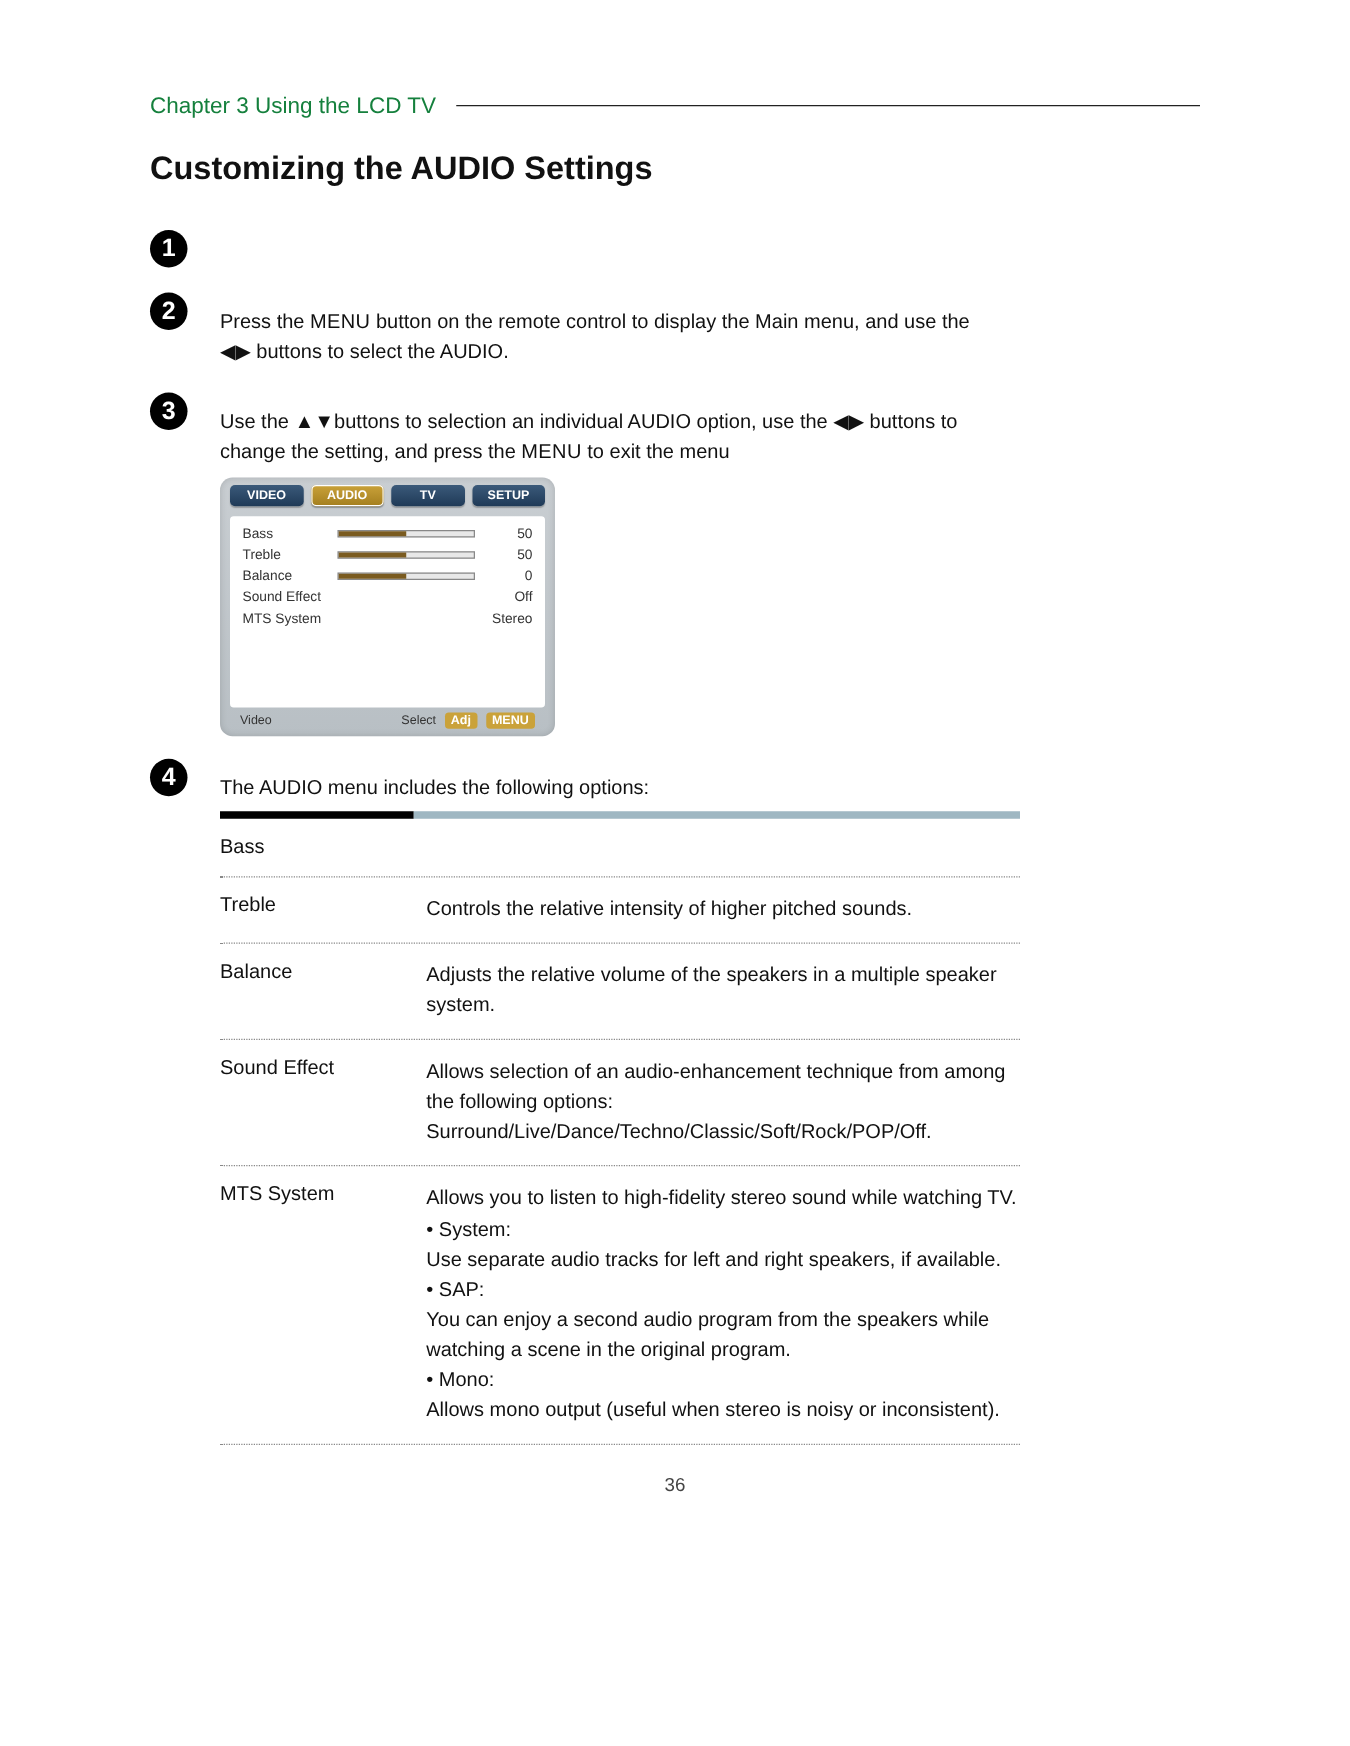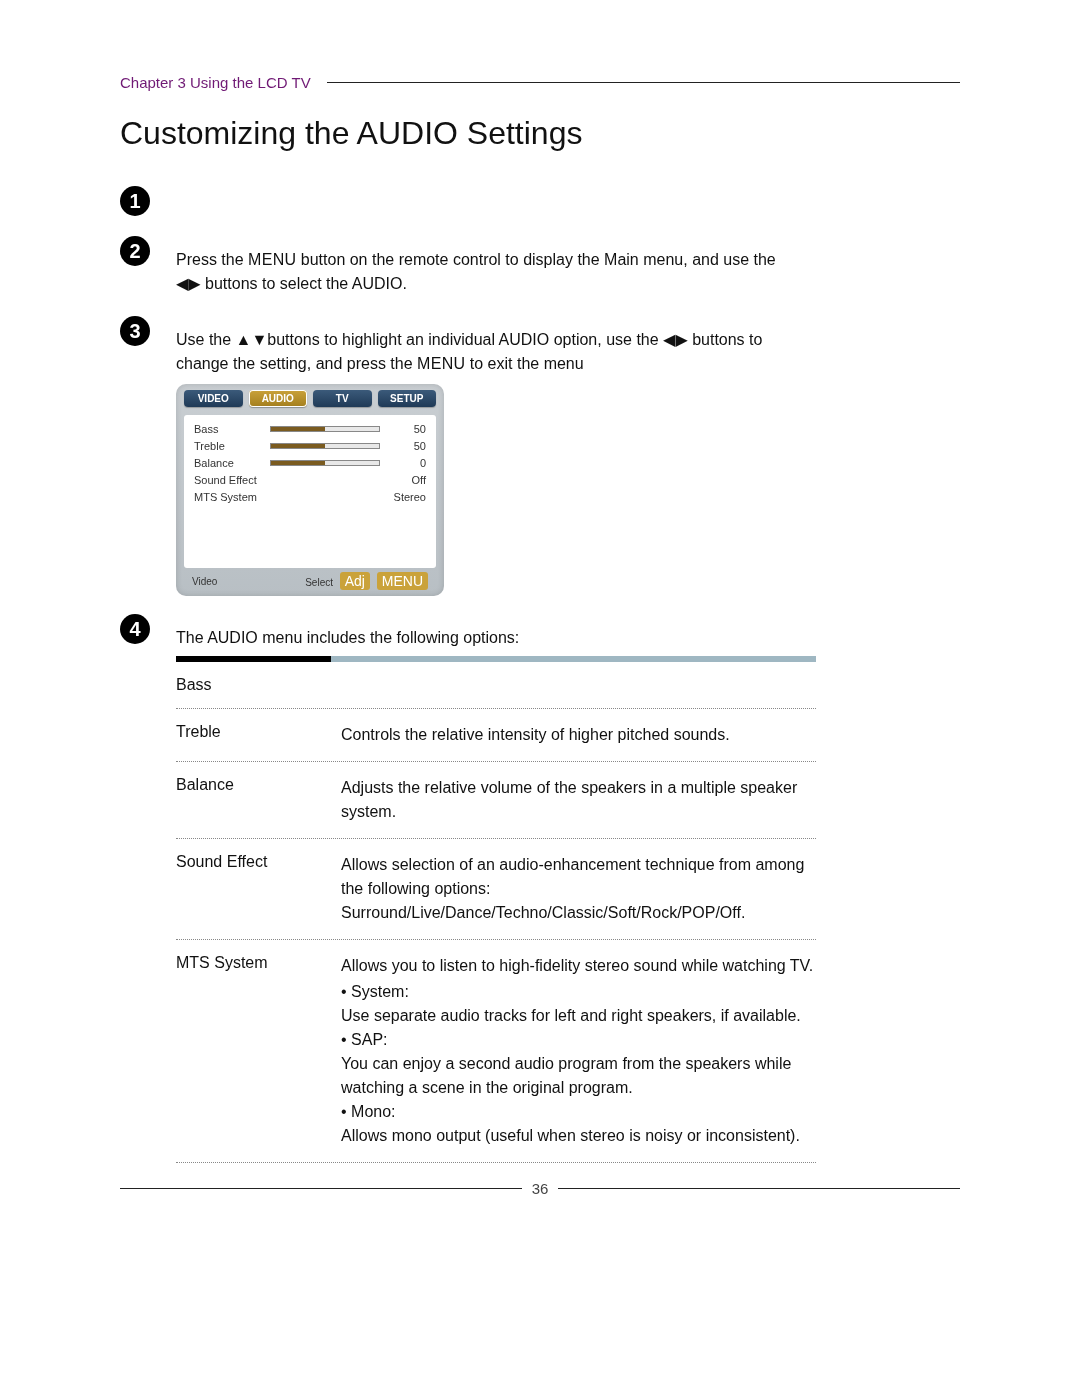--- a/index.html
+++ b/index.html
@@ -1,49 +1,49 @@
 <!DOCTYPE html>
 <html><head>
 <meta charset="utf-8">
 <style>
   html,body{margin:0;padding:0;background:#fff;font-family:Arial,Helvetica,sans-serif;color:#111;}
   .page{width:1080px;height:1397px;box-sizing:border-box;padding:74px 120px 60px 120px;position:relative;}
-  .hdr{font-size:15px;color:#701a75;display:flex;align-items:center;margin-bottom:24px;text-align:right;}
+  .hdr{font-size:18px;color:#15803d;display:flex;align-items:center;margin-bottom:24px;text-align:right;}
   .hdr-rule{flex:1;height:1px;background:#222;margin-left:16px;}
-  .title{font-size:32px;font-weight:normal;margin:12px 0 34px 0;}
+  .title{font-size:26px;font-weight:bold;margin:12px 0 34px 0;}
   .steps{margin-left:0;}
   .step{display:flex;align-items:flex-start;margin-bottom:20px;}
   .numcircle{width:30px;height:30px;border-radius:50%;background:#000;color:#fff;display:flex;align-items:center;justify-content:center;font-size:20px;font-weight:bold;margin-right:26px;flex:0 0 30px;}
   .stext{font-size:16px;line-height:1.5;padding-top:12px;max-width:600px;}
   .menu-key{font-family:Arial;letter-spacing:.3px;}
   .arrows{font-family:Arial;}
   
   .osd-wrap{margin:6px 0 18px 56px;}
   .osd{width:268px;background:linear-gradient(#c9ced2,#b8bfc4);border-radius:10px;padding:6px 8px 0 8px;box-sizing:border-box;box-shadow:inset 0 0 6px rgba(0,0,0,.15);}
   .tabs{display:flex;gap:6px;margin-bottom:8px;}
   .tab{flex:1;text-align:center;font-size:10px;padding:3px 0;border-radius:4px;color:#fff;background:linear-gradient(#3b5a7a,#1f3a57);box-shadow:0 1px 1px rgba(0,0,0,.25);font-weight:bold;}
   .tab.active{background:linear-gradient(#caa23a,#a37e1e);box-shadow:0 0 0 1px #fff inset,0 1px 1px rgba(0,0,0,.3);}
   .osd-body{background:#fff;border-radius:3px;padding:8px 10px 60px 10px;font-size:11px;color:#333;}
   .orow{display:flex;align-items:center;margin-bottom:5px;}
   .olabel{width:70px;}
   .oslider{flex:1;height:4px;border:1px solid #888;background:#e8e8e8;position:relative;margin:0 6px;}
   .oslider>span{position:absolute;top:0;bottom:0;left:0;background:#7a5b20;}
   .oval{width:40px;text-align:right;}
   .osd-foot{display:flex;align-items:center;justify-content:space-between;padding:4px 8px 6px 8px;font-size:10px;color:#333;}
-  .fbtn{display:inline-block;background:#caa23a;color:#fff;border-radius:3px;padding:1px 5px;font-size:14px;margin-left:4px;}
+  .fbtn{display:inline-block;background:#caa23a;color:#fff;border-radius:3px;padding:1px 5px;font-size:10px;margin-left:4px;font-weight:bold;}
   
   .opt-hdr{height:6px;display:flex;margin:6px 0 0 56px;width:640px;}
   .opt-hdr .a{width:155px;background:#000;}
   .opt-hdr .b{flex:1;background:#9fb7c2;}
   .opt-table{margin-left:56px;width:640px;font-size:16px;}
   .opt-row{display:flex;padding:14px 0;border-bottom:1px dotted #888;}
   .opt-name{width:155px;padding-right:10px;}
   .opt-desc{flex:1;line-height:1.5;}
   
-  .pgfoot{position:absolute;left:120px;right:120px;bottom:200px;display:flex;align-items:center;font-size:15px;color:#444;}
+  .pgfoot{position:absolute;left:120px;right:120px;bottom:200px;display:flex;align-items:center;font-size:15px;color:#444;flex-direction:column;}
   .pgfoot .r{flex:1;height:1px;background:#222;}
   .pgfoot .n{padding:0 10px;}
 </style>
 </head>
 <body>
 
 <div class="page">
 
   <div class="hdr">
     <span>Chapter 3 Using the LCD TV</span>
@@ -62,21 +62,21 @@
       <div class="numcircle">2</div>
       <div class="stext">
         <span>Press the </span><span class="menu-key">MENU</span><span> button on the remote control to display the Main menu, and use the </span><br>
         <span class="arrows">◀▶</span><span> buttons to select the </span><span>AUDIO</span><span>.</span>
       </div>
     </div>
 
     <div class="step" style="margin-bottom:8px;">
       <div class="numcircle">3</div>
       <div class="stext">
-        <span>Use the </span><span class="arrows">▲▼</span><span>buttons to highlight an individual AUDIO option, use the </span><span class="arrows">◀▶</span><span> buttons to change the setting, and press the </span><span class="menu-key">MENU</span><span> to exit the menu</span>
+        <span>Use the </span><span class="arrows">▲▼</span><span>buttons to selection an individual AUDIO option, use the </span><span class="arrows">◀▶</span><span> buttons to change the setting, and press the </span><span class="menu-key">MENU</span><span> to exit the menu</span>
       </div>
     </div>
 
     <div class="osd-wrap">
       <div class="osd">
         <div class="tabs">
           <div class="tab">VIDEO</div>
           <div class="tab active">AUDIO</div>
           <div class="tab">TV</div>
           <div class="tab">SETUP</div>

